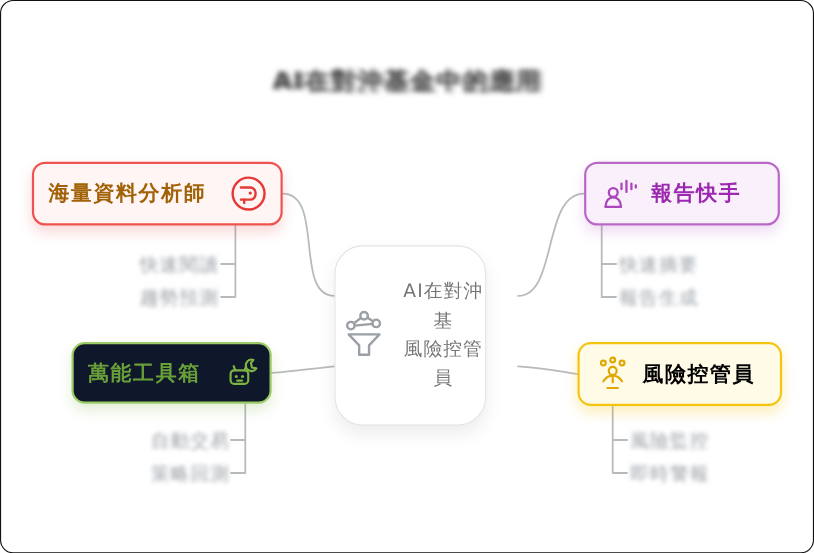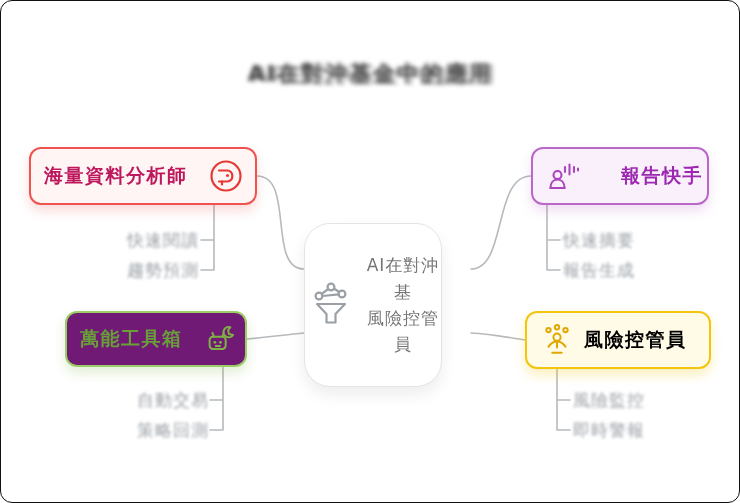--- a/index.html
+++ b/index.html
@@ -46,31 +46,31 @@
     display:flex; align-items:center; gap:10px;
     background:#ffffff;
     border-radius:12px;
     padding:0 13px;
   }
   .branch-label { font-size:19px; font-weight:bold; letter-spacing:1.5px; white-space:nowrap; }
 
   .branch.red    { left:28px;  top:146px; width:228px; height:58px;
                    border:2.5px solid #ef5350; background:#fff5f5;
                    box-shadow:0 6px 12px rgba(229,57,53,0.18); }
-  .branch.red .branch-label { color:#be185d; }
+  .branch.red .branch-label { color:#a16207; }
 
   .branch.green  { left:64px;  top:310px; width:182px; height:56px;
-                   border:2.5px solid #9ccc65; background:#701a75;
+                   border:2.5px solid #9ccc65; background:#0f172a;
                    box-shadow:0 6px 12px rgba(124,179,66,0.22); }
   .branch.green .branch-label { color:#689f38; }
 
   .branch.purple { left:530px; top:146px; width:178px; height:58px;
                    border:2.5px solid #ba68c8; background:#faf0fb;
                    box-shadow:0 6px 12px rgba(171,71,188,0.18); }
-  .branch.purple .branch-label { color:#9c27b0;margin-left:29px; }
+  .branch.purple .branch-label { color:#9c27b0; }
 
   .branch.yellow { left:524px; top:310px; width:186px; height:58px;
                    border:2.5px solid #f3c50f; background:#fffbe6;
                    box-shadow:0 6px 12px rgba(243,197,15,0.28); }
   .branch.yellow .branch-label { color:#000000; }
 
   .branch-icon { display:flex; align-items:center; justify-content:center; flex:0 0 auto; }
   .spacer { flex:1 1 auto; }
 
   .sub {

